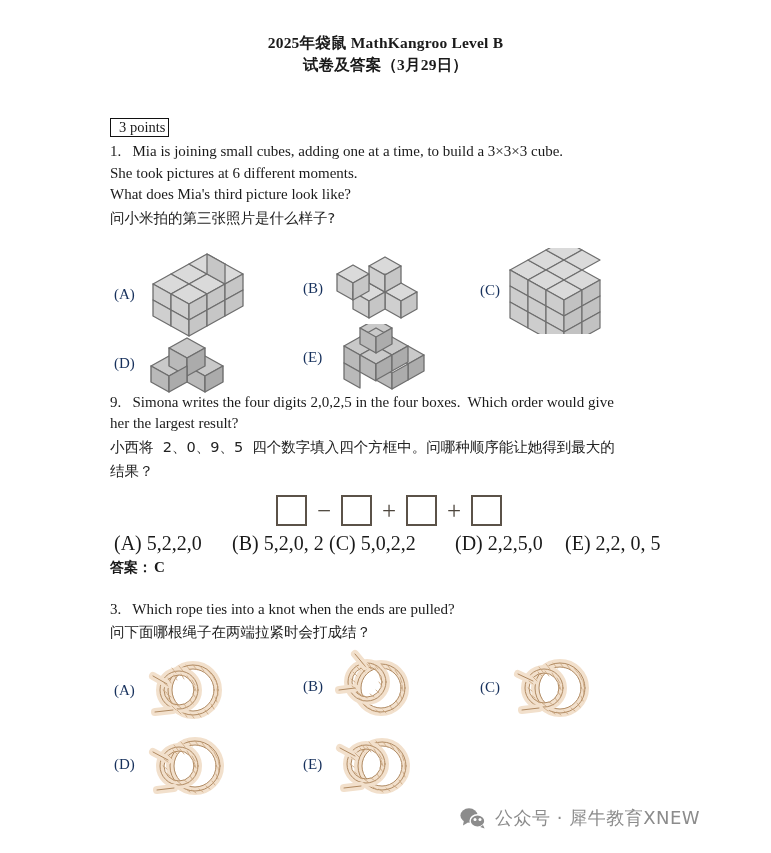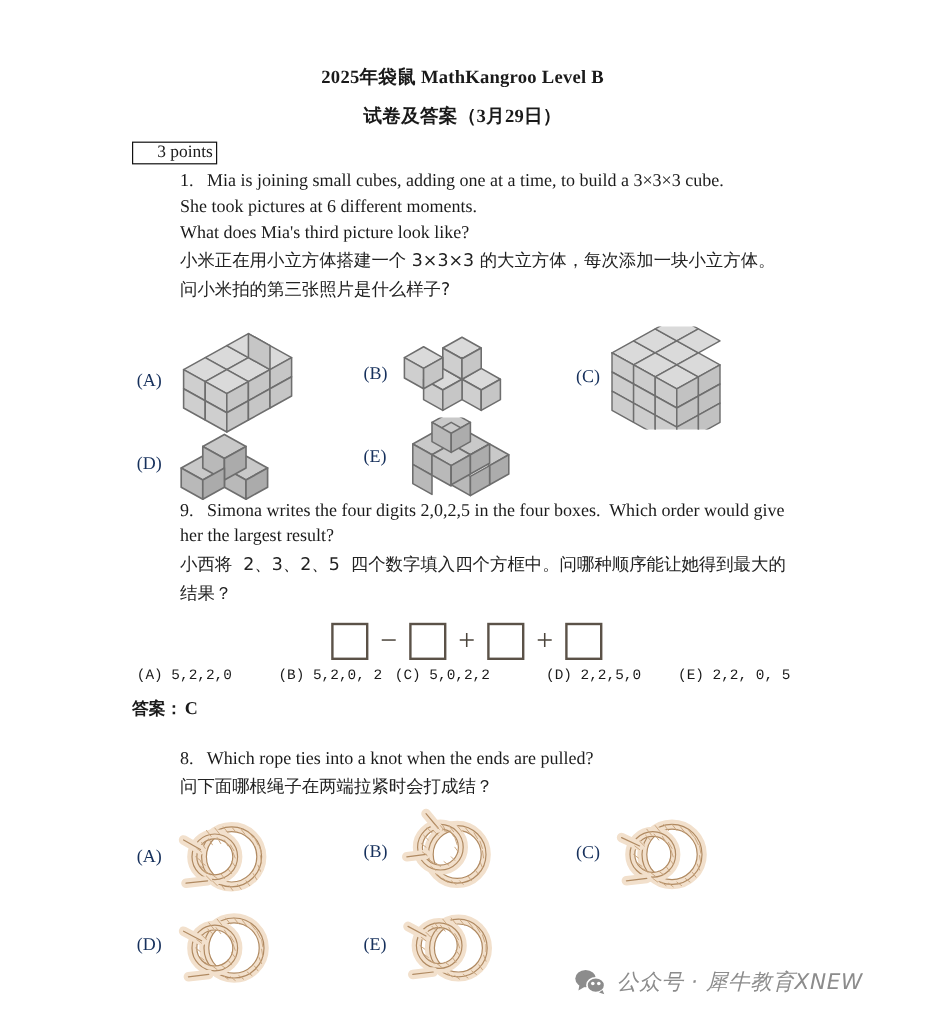--- a/index.html
+++ b/index.html
@@ -22,49 +22,48 @@
     padding: 0;
   }
 
   
   .doc-title {
     text-align: center;
     font-weight: bold;
     font-size: 15.5px;
     line-height: 21px;
     letter-spacing: 0.2px;
-    padding-top: 54px;
+    padding-top: 32px;
   }
   .doc-title .line2 {
     display: block;
-    margin-top: 12px;
+    margin-top: 1px;
   }
 
   
   .content {
     position: absolute;
     left: 110px;
     right: 103px;
     top: 118px;
   }
 
   .points-box {
     display: inline-block;
     border: 1px solid #111;
-    padding: 0px 3px 1px 20px;
+    padding: 0px 3px 1px 8px;
     font-size: 14.5px;
     line-height: 16px;
     margin-bottom: 4px;
   }
 
   .qline {
     font-size: 15px;
     line-height: 21.5px;
     white-space: pre-wrap;
-    margin-left: 40px;
   }
   .qline.cn {
     font-family: "DejaVu Sans", "Liberation Sans", sans-serif;
     font-size: 14.5px;
     line-height: 24px;
     color: #222;
   }
   .answer {
     font-family: "DejaVu Sans", "Liberation Sans", sans-serif;
     font-weight: bold;
@@ -121,41 +120,39 @@
     line-height: 1;
     font-family: "Liberation Serif", serif;
     width: 16px;
     text-align: center;
   }
 
   
   .choices {
     position: relative;
     height: 22px;
-    font-size: 12px;
-    font-family: Liberation Mono, monospace;
+    font-size: 20px;
   }
   .choices .ch {
     position: absolute;
     white-space: pre;
   }
 
   
   .watermark {
     position: absolute;
-    left: 479px;
+    left: 460px;
     top: 806px;
     display: flex;
     align-items: center;
     gap: 9px;
     color: #8c8c8c;
     font-family: "DejaVu Sans", "Liberation Sans", sans-serif;
     font-size: 18px;
     letter-spacing: 0.5px;
-    font-style: italic;
   }
   .wm-icon { display: block; }
 </style>
 </head>
 <body>
 
 <div class="page">
 
   <div class="doc-title">
     <span>2025年袋鼠 MathKangroo Level B</span>
@@ -165,21 +162,20 @@
   <div class="content">
 
     
     <div class="points-box">3 points</div>
 
     
     <div>
       <div class="qline">1.   Mia is joining small cubes, adding one at a time, to build a 3×3×3 cube.</div>
       <div class="qline">She took pictures at 6 different moments.</div>
       <div class="qline">What does Mia's third picture look like?</div>
-      <div class="qline cn">小米正在用小立方体搭建一个 3×3×3 的大立方体，每次添加一块小立方体。</div>
       <div class="qline cn">问小米拍的第三张照片是什么样子?</div>
 
       <div class="opt-row" style="height:90px;">
 
         <div class="opt" style="left:4px; top:22px;">
           <span class="opt-label">(A)</span>
           <svg class="fig" width="110" height="86" viewBox="0 0 110 86">
             <g stroke="#6e6e6e" stroke-width="1.3" stroke-linejoin="round">
 
               <g fill="#dadada">
@@ -332,21 +328,21 @@
           </svg>
         </div>
       </div>
 
     </div>
 
     
     <div>
       <div class="qline">9.   Simona writes the four digits 2,0,2,5 in the four boxes.  Which order would give</div>
       <div class="qline">her the largest result?</div>
-      <div class="qline cn">小西将  2、3、2、5  四个数字填入四个方框中。问哪种顺序能让她得到最大的</div>
+      <div class="qline cn">小西将  2、0、9、5  四个数字填入四个方框中。问哪种顺序能让她得到最大的</div>
       <div class="qline cn">结果？</div>
 
       <div class="formula">
         <span class="sqbox"></span>
         <span class="op">−</span>
         <span class="sqbox"></span>
         <span class="op">+</span>
         <span class="sqbox"></span>
         <span class="op">+</span>
         <span class="sqbox"></span>
@@ -360,21 +356,21 @@
         <span class="ch" style="left:455px;">(E) 2,2, 0, 5</span>
       </div>
 
       <div class="answer">
         <span>答案：</span><span class="letter">C</span>
       </div>
     </div>
 
     
     <div style="margin-top:21px;">
-      <div class="qline">8.   Which rope ties into a knot when the ends are pulled?</div>
+      <div class="qline">3.   Which rope ties into a knot when the ends are pulled?</div>
       <div class="qline cn">问下面哪根绳子在两端拉紧时会打成结？</div>
 
       <div class="opt-row" style="height:84px;">
         <div class="opt" style="left:4px; top:10px;">
           <span class="opt-label">(A)</span>
           <svg class="fig" width="90" height="72" viewBox="0 0 90 72">
             <g fill="none" stroke="#b08a62" stroke-width="1" stroke-linecap="round">
               <circle cx="52" cy="36" r="25" fill="none" stroke="#f2e0cc" stroke-width="8"></circle>
               <circle cx="52" cy="36" r="25" stroke="#b08a62" stroke-width="1"></circle>
               <circle cx="52" cy="36" r="21" stroke="#b08a62" stroke-width="1"></circle>

